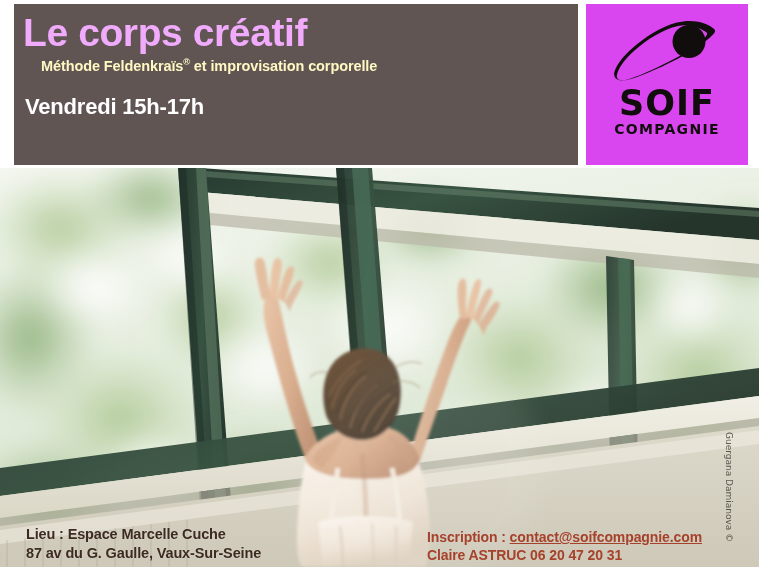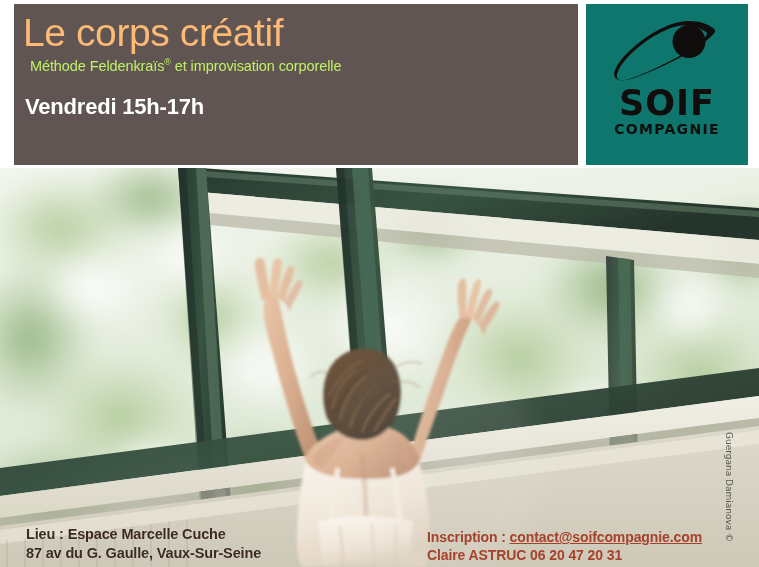--- a/index.html
+++ b/index.html
@@ -29,32 +29,32 @@
     overflow: hidden;
   }
   #title-block {
     position: absolute;
     left: 9px;
     top: 6px;
     width: 548px;
   }
   .poster-title {
     margin: 0;
-    color: #fdba74;
+    color: #f0abfc;
     font-size: 39px;
-    font-weight: normal;
+    font-weight: bold;
     line-height: 46px;
     letter-spacing: -0.4px;
     white-space: nowrap;
   }
   .poster-subtitle {
-    margin: 1px 0 0 7px;
-    color: #bef264;
+    margin: 1px 0 0 18px;
+    color: #fef9c3;
     font-size: 14.5px;
-    font-weight: normal;
+    font-weight: bold;
     line-height: 19px;
     letter-spacing: -0.1px;
     white-space: nowrap;
   }
   .poster-subtitle sup {
     font-size: 9px;
     vertical-align: super;
     line-height: 0;
   }
   .poster-day {
@@ -76,21 +76,21 @@
     white-space: nowrap;
   }
 
   
   #logo-block {
     position: absolute;
     left: 586px;
     top: 4px;
     width: 162px;
     height: 161px;
-    background: #0f766e;
+    background: #d946ef;
     overflow: hidden;
   }
   #logo-mark {
     position: absolute;
     left: 50%;
     top: 16px;
     transform: translateX(-50%);
     width: 108px;
     height: 64px;
   }

